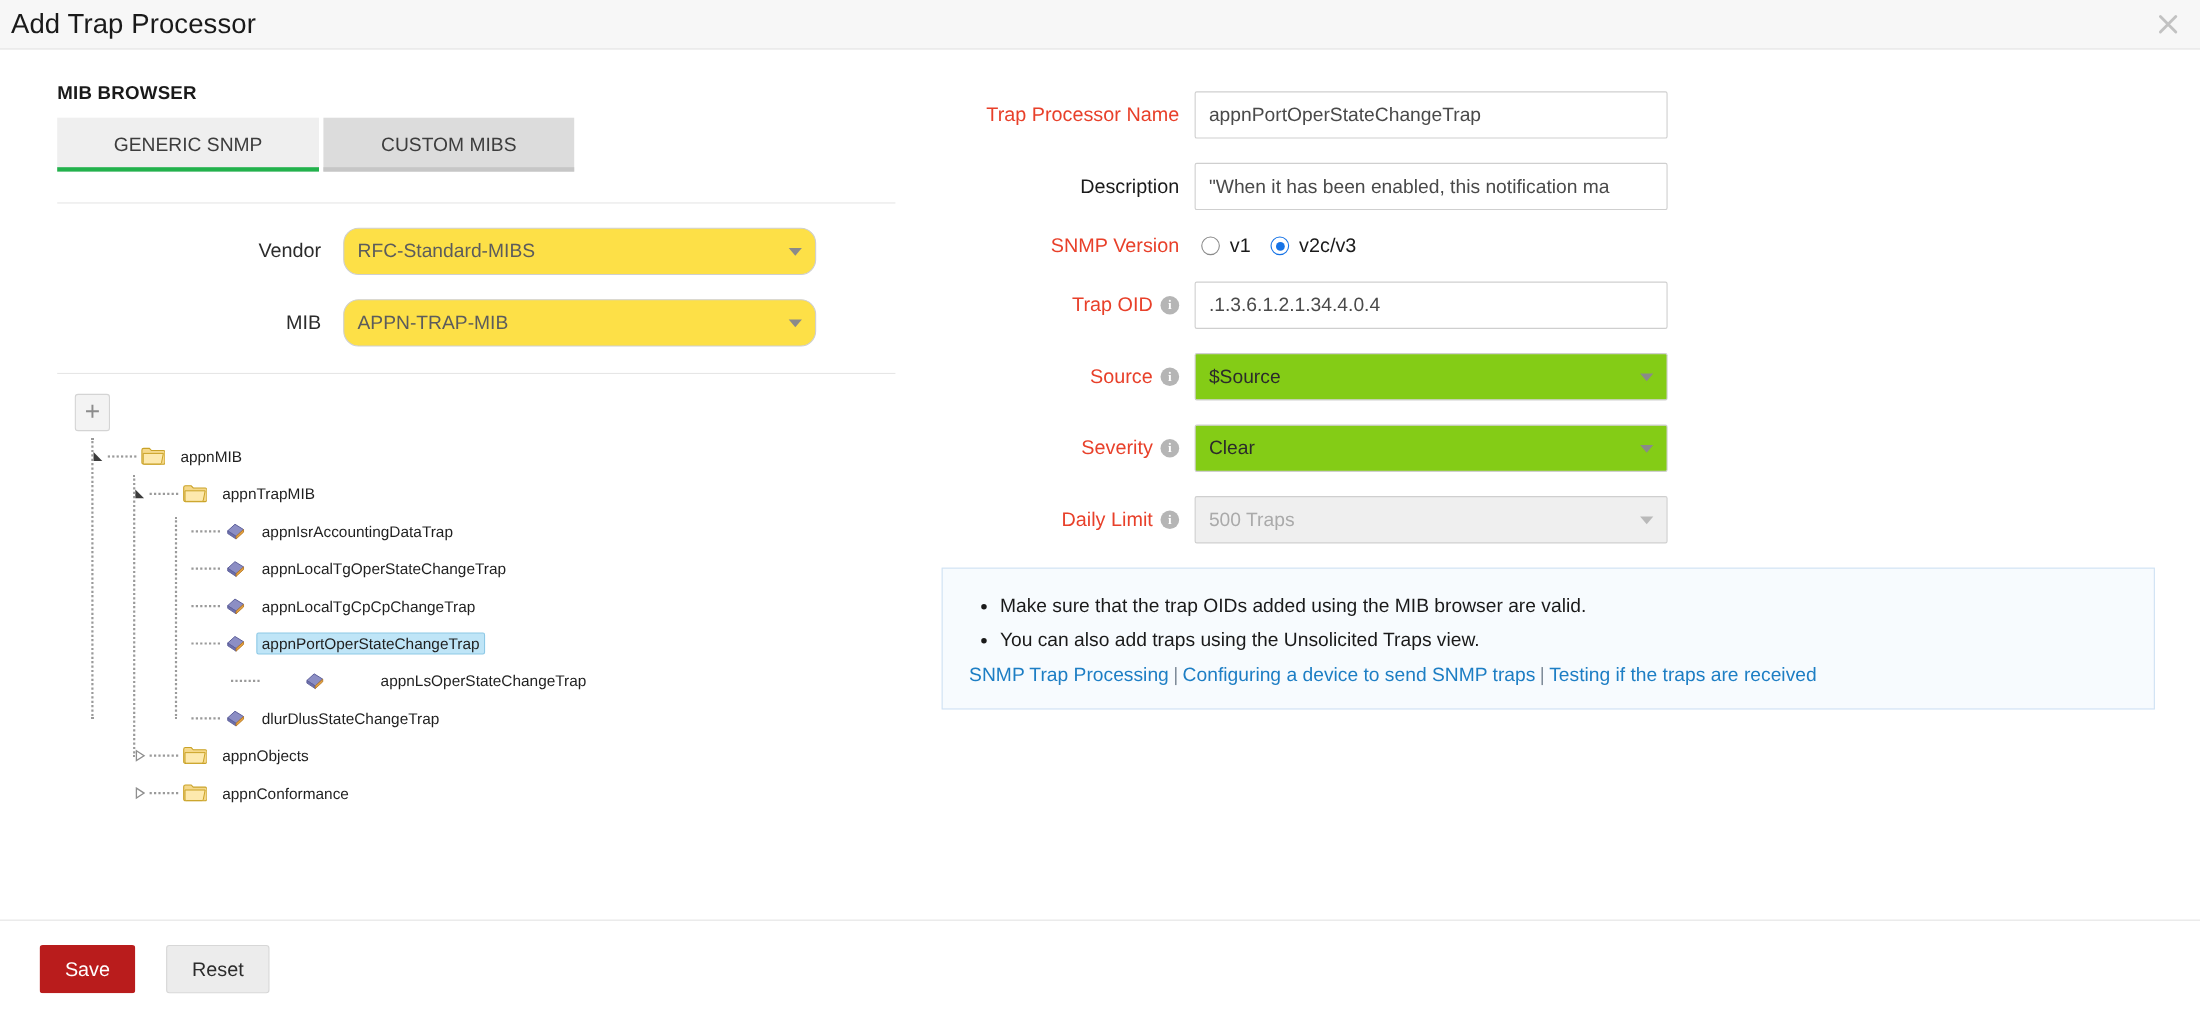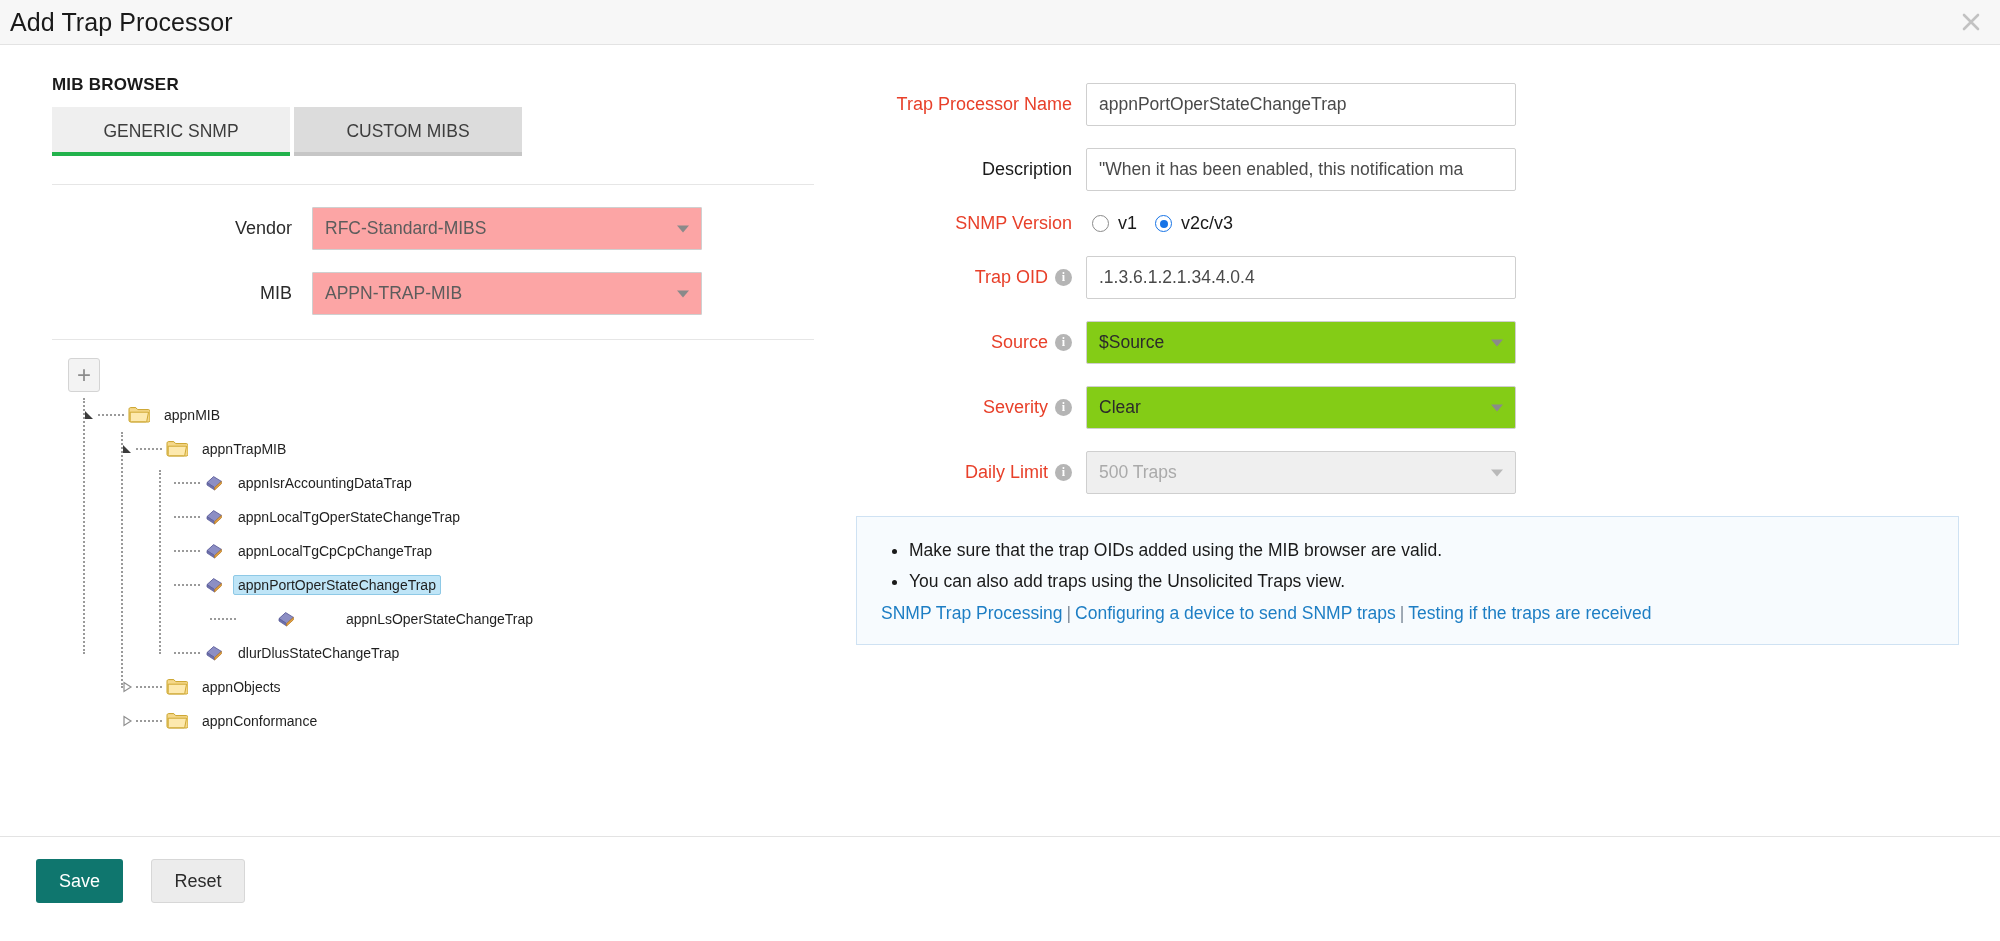--- a/index.html
+++ b/index.html
@@ -67,23 +67,23 @@
   .field-row {
     display:flex; align-items:center;
     margin-top:22px;
   }
   .field-row .lbl {
     width:260px; text-align:right; padding-right:20px;
     font-size:18px; color:#2b2b2b;
   }
   .sel {
     position:relative;
-    width:390px; height:43px;
-    border:1px solid #cfcfcf; border-radius:1px;
-    background:#fca5a5;
+    width:430px; height:43px;
+    border:1px solid #cfcfcf; border-radius:14px;
+    background:#fde047;
     display:flex; align-items:center;
     padding:0 12px;
     font-size:17.5px; color:#5c5c5c;
     cursor:pointer;
   }
   .sel .caret {
     position:absolute; right:12px; top:50%;
     transform:translateY(-50%);
     width:0;height:0;
     border-left:6px solid transparent;
@@ -218,21 +218,21 @@
     padding:22px 0 0 36px;
     height:105px;
   }
   .btn {
     display:inline-flex; align-items:center; justify-content:center;
     height:44px; padding:0 22px;
     font-size:18px; border-radius:3px;
     cursor:pointer; border:1px solid transparent;
     font-family:"Liberation Sans", sans-serif;
   }
-  .btn-save { background:#0f766e; color:#fff; }
+  .btn-save { background:#b91c1c; color:#fff; }
   .btn-reset { background:#ececec; color:#2b2b2b; border-color:#d7d7d7; margin-left:24px; }
 </style>
 </head>
 <body>
 
 <div class="titlebar">
   <h1>Add Trap Processor</h1>
   <div class="close-btn">
     <svg width="22" height="22" viewBox="0 0 22 22" aria-hidden="true">
       <path d="M4 4 L18 18 M18 4 L4 18" stroke="currentColor" stroke-width="2.6" stroke-linecap="round" fill="none"></path>

